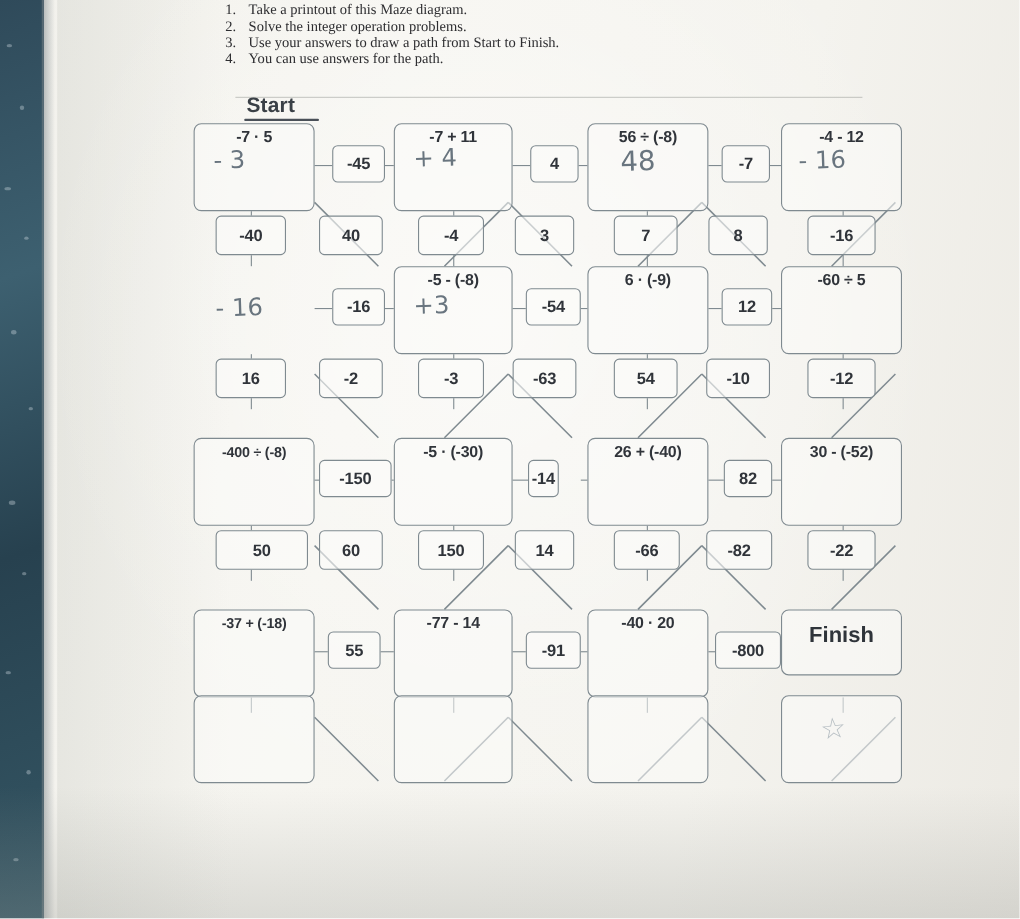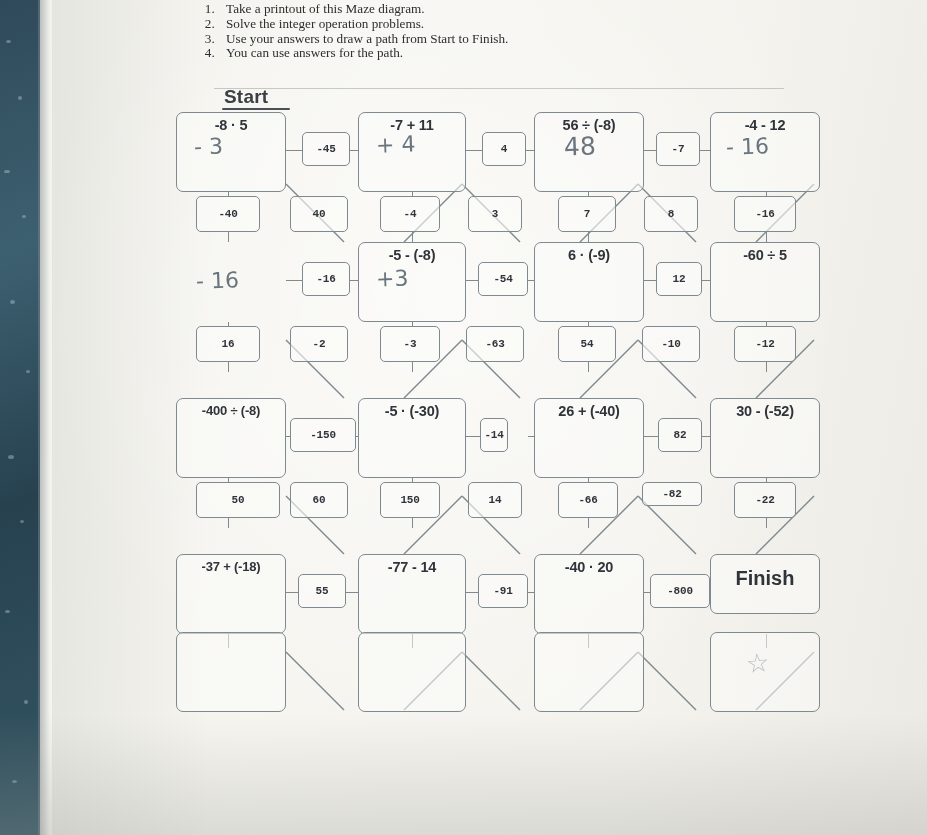--- a/index.html
+++ b/index.html
@@ -109,22 +109,22 @@
   .cell .expr.small {
     font-size: 13px;
   }
   
   .ansbox {
     position: absolute;
     border: 1.4px solid #7f8a90;
     border-radius: 5px;
     background: rgba(252,252,250,0.6);
     box-sizing: border-box;
-    font-family: Liberation Mono, monospace;
-    font-size: 11px;
+    font-family: Liberation Sans, sans-serif;
+    font-size: 15px;
     font-weight: 700;
     color: #30343a;
     display: flex;
     align-items: center;
     justify-content: center;
     letter-spacing: -0.2px;
   }
   
   .conn-h {
     position: absolute;
@@ -255,21 +255,21 @@
         <line x1="118" y1="560" x2="176" y2="618"></line>
         <line x1="294" y1="560" x2="236" y2="618"></line>
         <line x1="294" y1="560" x2="352" y2="618"></line>
         <line x1="470" y1="560" x2="412" y2="618"></line>
         <line x1="470" y1="560" x2="528" y2="618"></line>
         <line x1="646" y1="560" x2="588" y2="618"></line>
       </g>
     </svg>
 
     <div class="cell" style="left:8px;   top:20px; width:110px; height:80px;">
-      <div class="expr">-8 · 5</div>
+      <div class="expr">-7 · 5</div>
     </div>
     <div class="cell" style="left:190px; top:20px; width:108px; height:80px;">
       <div class="expr">-7 + 11</div>
     </div>
     <div class="cell" style="left:366px; top:20px; width:110px; height:80px;">
       <div class="expr">56 ÷ (-8)</div>
     </div>
     <div class="cell" style="left:542px; top:20px; width:110px; height:80px;">
       <div class="expr">-4 - 12</div>
     </div>
@@ -361,21 +361,21 @@
     <div class="ansbox" style="left:28px;  top:390px; width:84px; height:36px;">50</div>
     <div class="conn-v" style="left:60px;  top:426px; height:10px;"></div>
     <div class="ansbox" style="left:122px; top:390px; width:58px; height:36px;">60</div>
     <div class="conn-v" style="left:244px; top:386px; height:4px;"></div>
     <div class="ansbox" style="left:212px; top:390px; width:60px; height:36px;">150</div>
     <div class="conn-v" style="left:244px; top:426px; height:10px;"></div>
     <div class="ansbox" style="left:300px; top:390px; width:54px; height:36px;">14</div>
     <div class="conn-v" style="left:420px; top:386px; height:4px;"></div>
     <div class="ansbox" style="left:390px; top:390px; width:60px; height:36px;">-66</div>
     <div class="conn-v" style="left:420px; top:426px; height:10px;"></div>
-    <div class="ansbox" style="left:474px; top:390px; width:60px; height:24px;">-82</div>
+    <div class="ansbox" style="left:474px; top:390px; width:60px; height:36px;">-82</div>
     <div class="conn-v" style="left:598px; top:386px; height:4px;"></div>
     <div class="ansbox" style="left:566px; top:390px; width:62px; height:36px;">-22</div>
     <div class="conn-v" style="left:598px; top:426px; height:10px;"></div>
 
     <div class="cell" style="left:8px;   top:462px; width:110px; height:80px;padding-left:30px;">
       <div class="expr small">-37 + (-18)</div>
     </div>
     <div class="cell" style="left:190px; top:462px; width:108px; height:80px;">
       <div class="expr">-77 - 14</div>
     </div>

